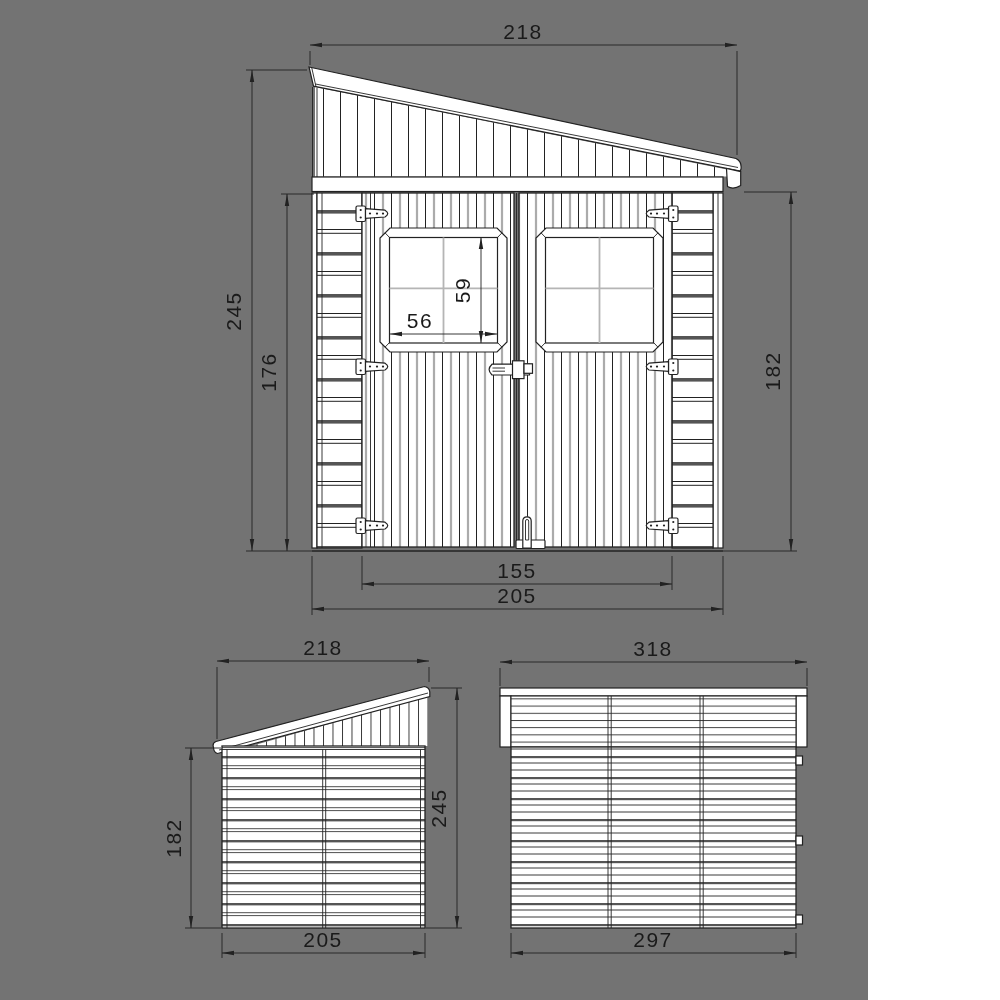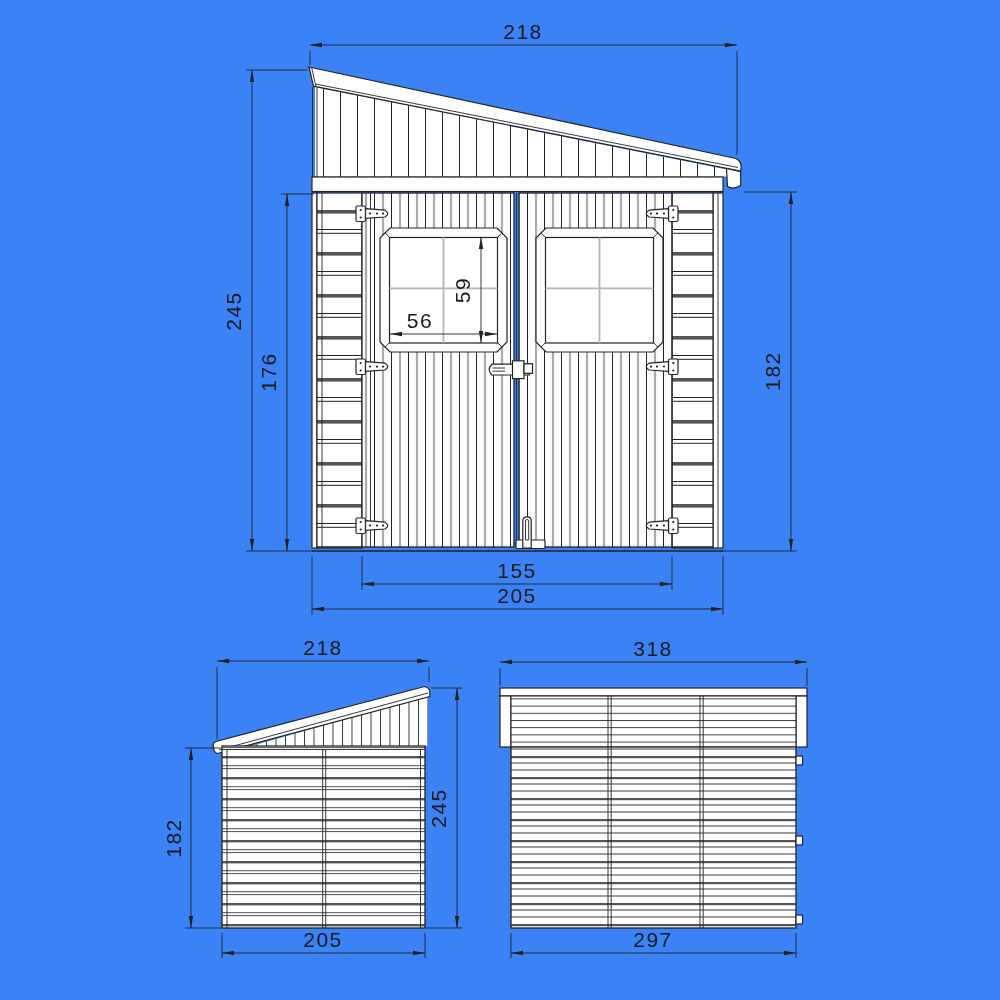--- a/index.html
+++ b/index.html
@@ -1,16 +1,16 @@
 <!DOCTYPE html>
 <html><head>
 <meta charset="utf-8">
 <style>
   html,body{margin:0;padding:0;background:#ffffff;}
-  .canvas{position:relative;width:1000px;height:1000px;background:#3b82f6;overflow:hidden;}
+  .canvas{position:relative;width:868px;height:1000px;background:#737373;overflow:hidden;}
   svg{display:block;}
   .s{fill:#ffffff;stroke:#222222;stroke-width:1.2;}
   .sl{fill:none;stroke:#222222;stroke-width:1.2;}
   .thin{fill:none;stroke:#222222;stroke-width:0.9;}
   .grey{fill:none;stroke:#b5b5b5;stroke-width:1.8;}
   .ground{fill:none;stroke:#222222;stroke-width:1.7;}
   .dim{fill:none;stroke:#222222;stroke-width:0.9;}
   .arr{fill:#222222;stroke:none;}
   .dl{font-family:"Liberation Sans","DejaVu Sans",sans-serif;font-size:21px;letter-spacing:1.5px;fill:#1a1a1a;text-anchor:middle;}
   .dot{fill:#222222;stroke:none;}

